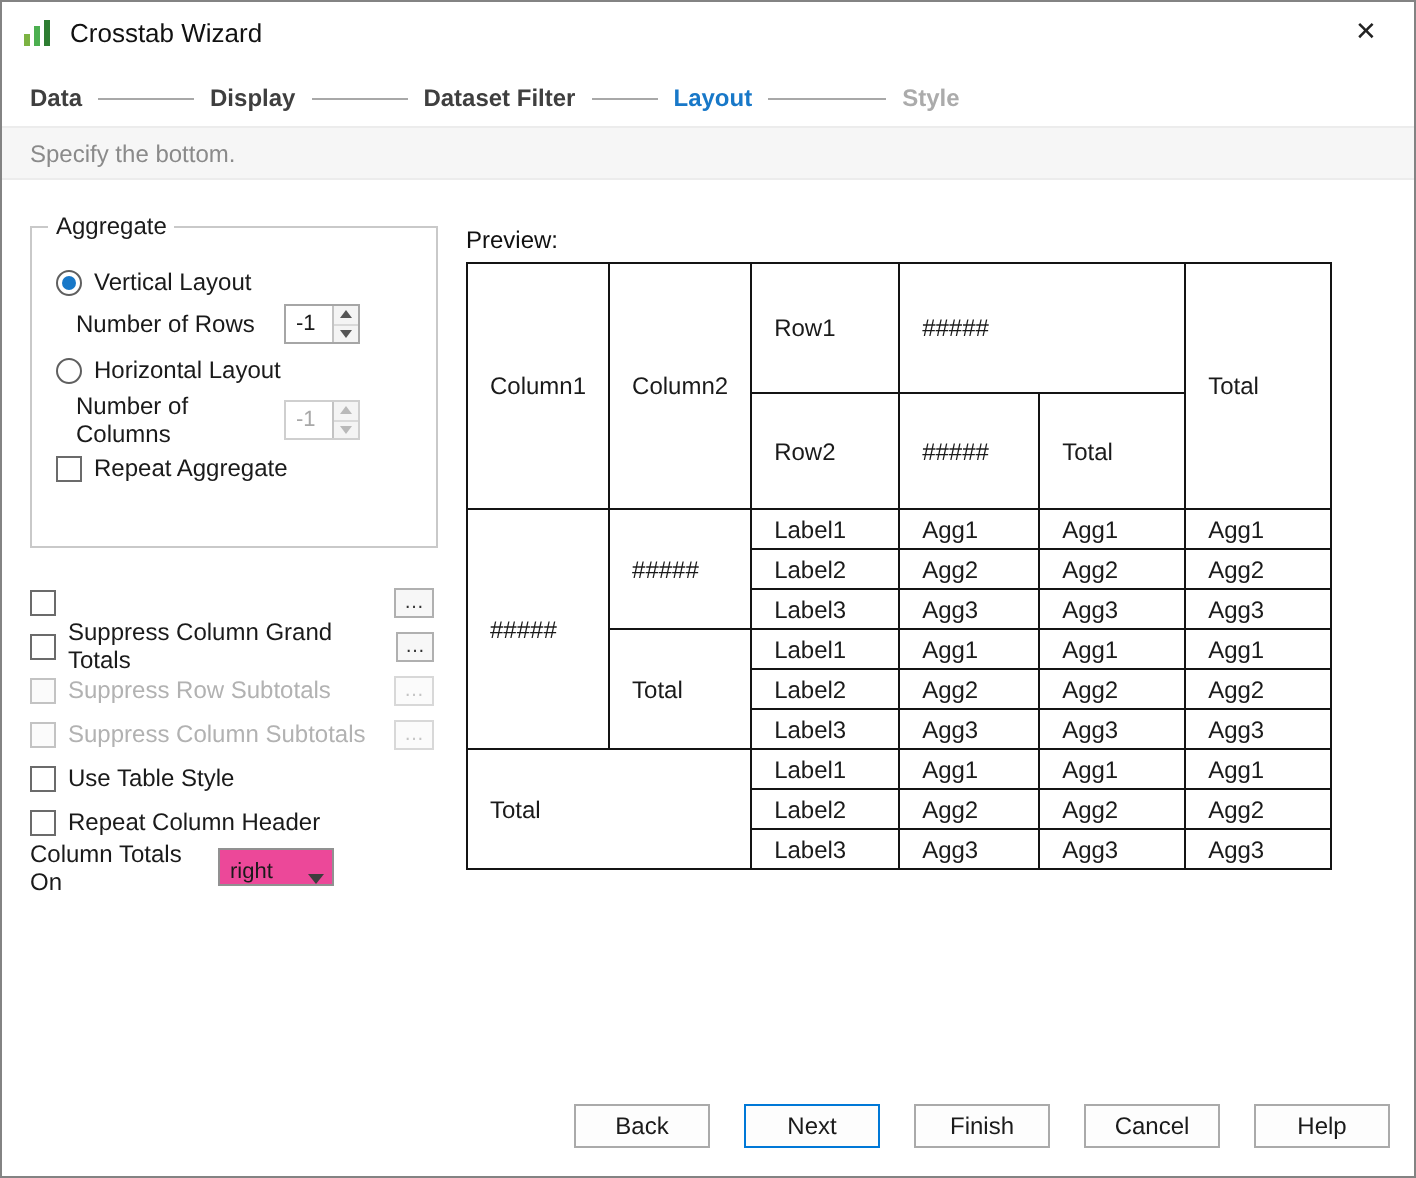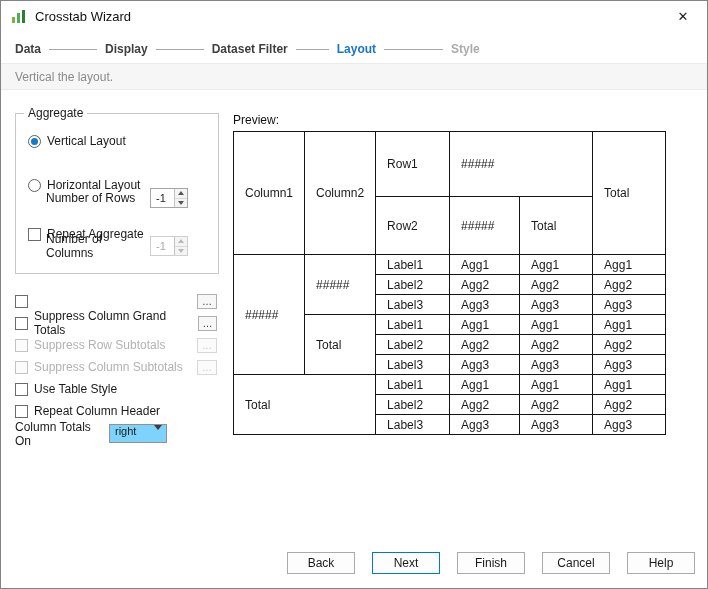--- a/index.html
+++ b/index.html
@@ -25,21 +25,21 @@
   
   .subtitle-bar {
     position:absolute; top:62px; left:0; right:0; height:27px;
     background:#f6f6f6; border-top:1px solid #ececec; border-bottom:1px solid #ececec;
     display:flex; align-items:center; padding-left:14px; color:#8a8a8a;
   }
   
   .fieldset { position:absolute; left:14px; top:112px; width:204px; height:161px; border:1px solid #c9c9c9; }
   .legend { position:absolute; top:-8px; left:8px; background:#fff; padding:0 4px; color:#1a1a1a; }
   .agg-row { position:absolute; left:12px; display:flex; align-items:center; gap:6px; }
-  .agg-sub { position:absolute; left:30px; display:flex; align-items:center;margin-top:36px; }
+  .agg-sub { position:absolute; left:22px; display:flex; align-items:center; }
   .agg-sub .lbl { width:104px; }
   .radio { width:13px; height:13px; border:1px solid #5f5f5f; border-radius:50%; background:#fff; position:relative; flex:0 0 13px; }
   .radio.selected::after { content:""; position:absolute; left:2px; top:2px; width:7px; height:7px; border-radius:50%; background:#1878c8; }
   .checkbox { width:13px; height:13px; border:1px solid #6b6b6b; background:#fff; flex:0 0 13px; }
   .checkbox.disabled { border-color:#c3c3c3; background:#fbfbfb; }
   
   .spinner { display:flex; width:38px; height:20px; border:1px solid #a6a6a6; background:#fff; }
   .spinner .val { flex:1; font-size:11px; padding:3px 0 0 5px; }
   .spin-btns { width:13px; display:flex; flex-direction:column; border-left:1px solid #c3c3c3; }
   .spin-btn { flex:1; background:#f4f4f4; display:flex; align-items:center; justify-content:center; }
@@ -55,21 +55,21 @@
   .opt-row { display:flex; align-items:center; gap:6px; height:22px; }
   .opt-row.disabled .opt-label { color:#b2b2b2; }
   .more-btn {
     margin-left:auto; width:20px; height:15px; background:#f7f7f7; border:1px solid #b0b0b0;
     font-size:10px; line-height:11px; text-align:center; color:#333; padding:0;
     font-family:"Liberation Sans","DejaVu Sans",sans-serif;
   }
   .more-btn.disabled { color:#c4c4c4; border-color:#d8d8d8; background:#fbfbfb; }
   .tot-row { display:flex; align-items:center; height:23px; }
   .tot-row .tlabel { width:94px; }
-  .dropdown { width:58px; height:19px; border:1px solid #919191; background:#7dd3fc; display:flex; align-items:flex-start; }
+  .dropdown { width:58px; height:19px; border:1px solid #919191; background:#ec4899; display:flex; align-items:flex-end; }
   .dropdown .dval { flex:1; font-size:11px; padding-left:5px; }
   .dd-arrow { width:0; height:0; border-left:4px solid transparent; border-right:4px solid transparent; border-top:5px solid #3d3d3d; margin-right:4px; }
   
   .preview-label { position:absolute; left:232px; top:112px; color:#111; }
   .preview-table { position:absolute; left:232px; top:130px; border-collapse:collapse; table-layout:fixed; }
   .preview-table td {
     border:1px solid #141414; font-size:12px; padding:1px 11px;
     vertical-align:middle; white-space:nowrap; overflow:hidden; text-align:left;
   }
   tr.hr1 { height:65px; } tr.hr2 { height:58px; } tr.br { height:20px; }
@@ -104,21 +104,21 @@
     <span class="step">Display</span>
     <span class="connector c2"></span>
     <span class="step">Dataset Filter</span>
     <span class="connector c3"></span>
     <span class="step active">Layout</span>
     <span class="connector c4"></span>
     <span class="step upcoming">Style</span>
   </div>
 
   <div class="subtitle-bar">
-    <span>Vertical the layout.</span>
+    <span>Specify the bottom.</span>
   </div>
 
   <div class="fieldset">
     <span class="legend">Aggregate</span>
 
     <div class="agg-row" style="top:20px;">
       <span class="radio selected"></span>
       <span>Vertical Layout</span>
     </div>
     <div class="agg-sub" style="top:38px;">

